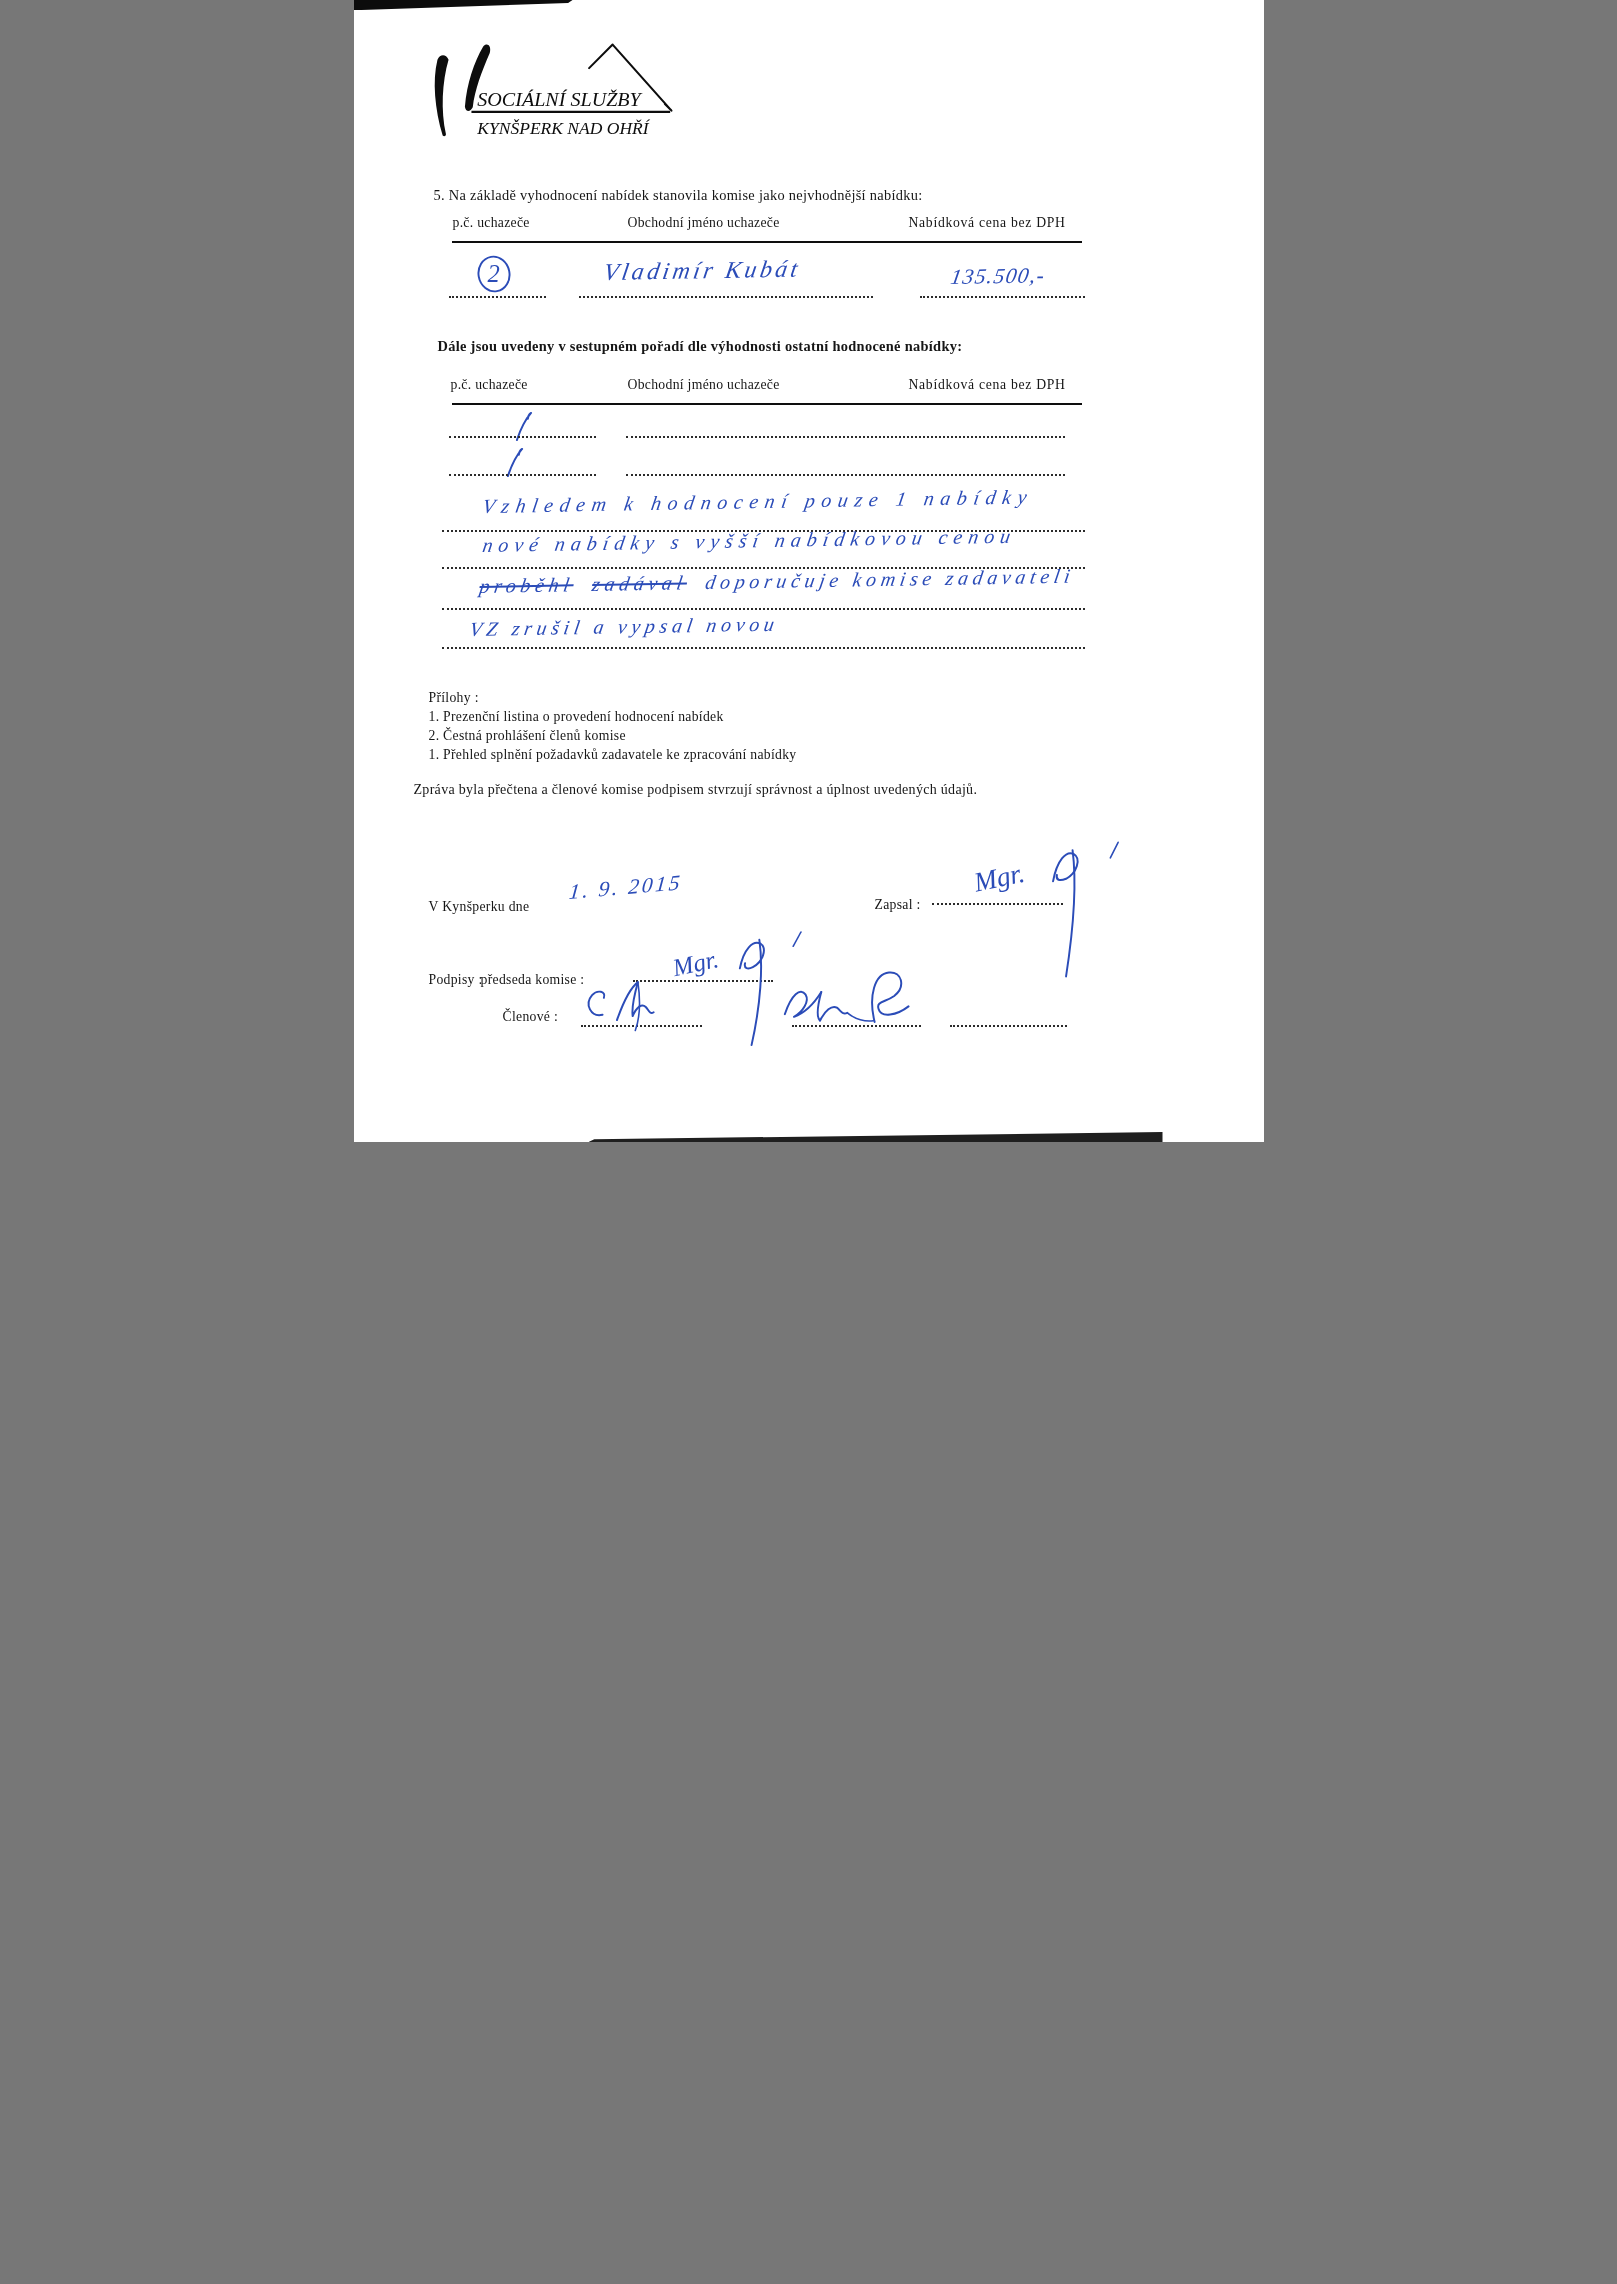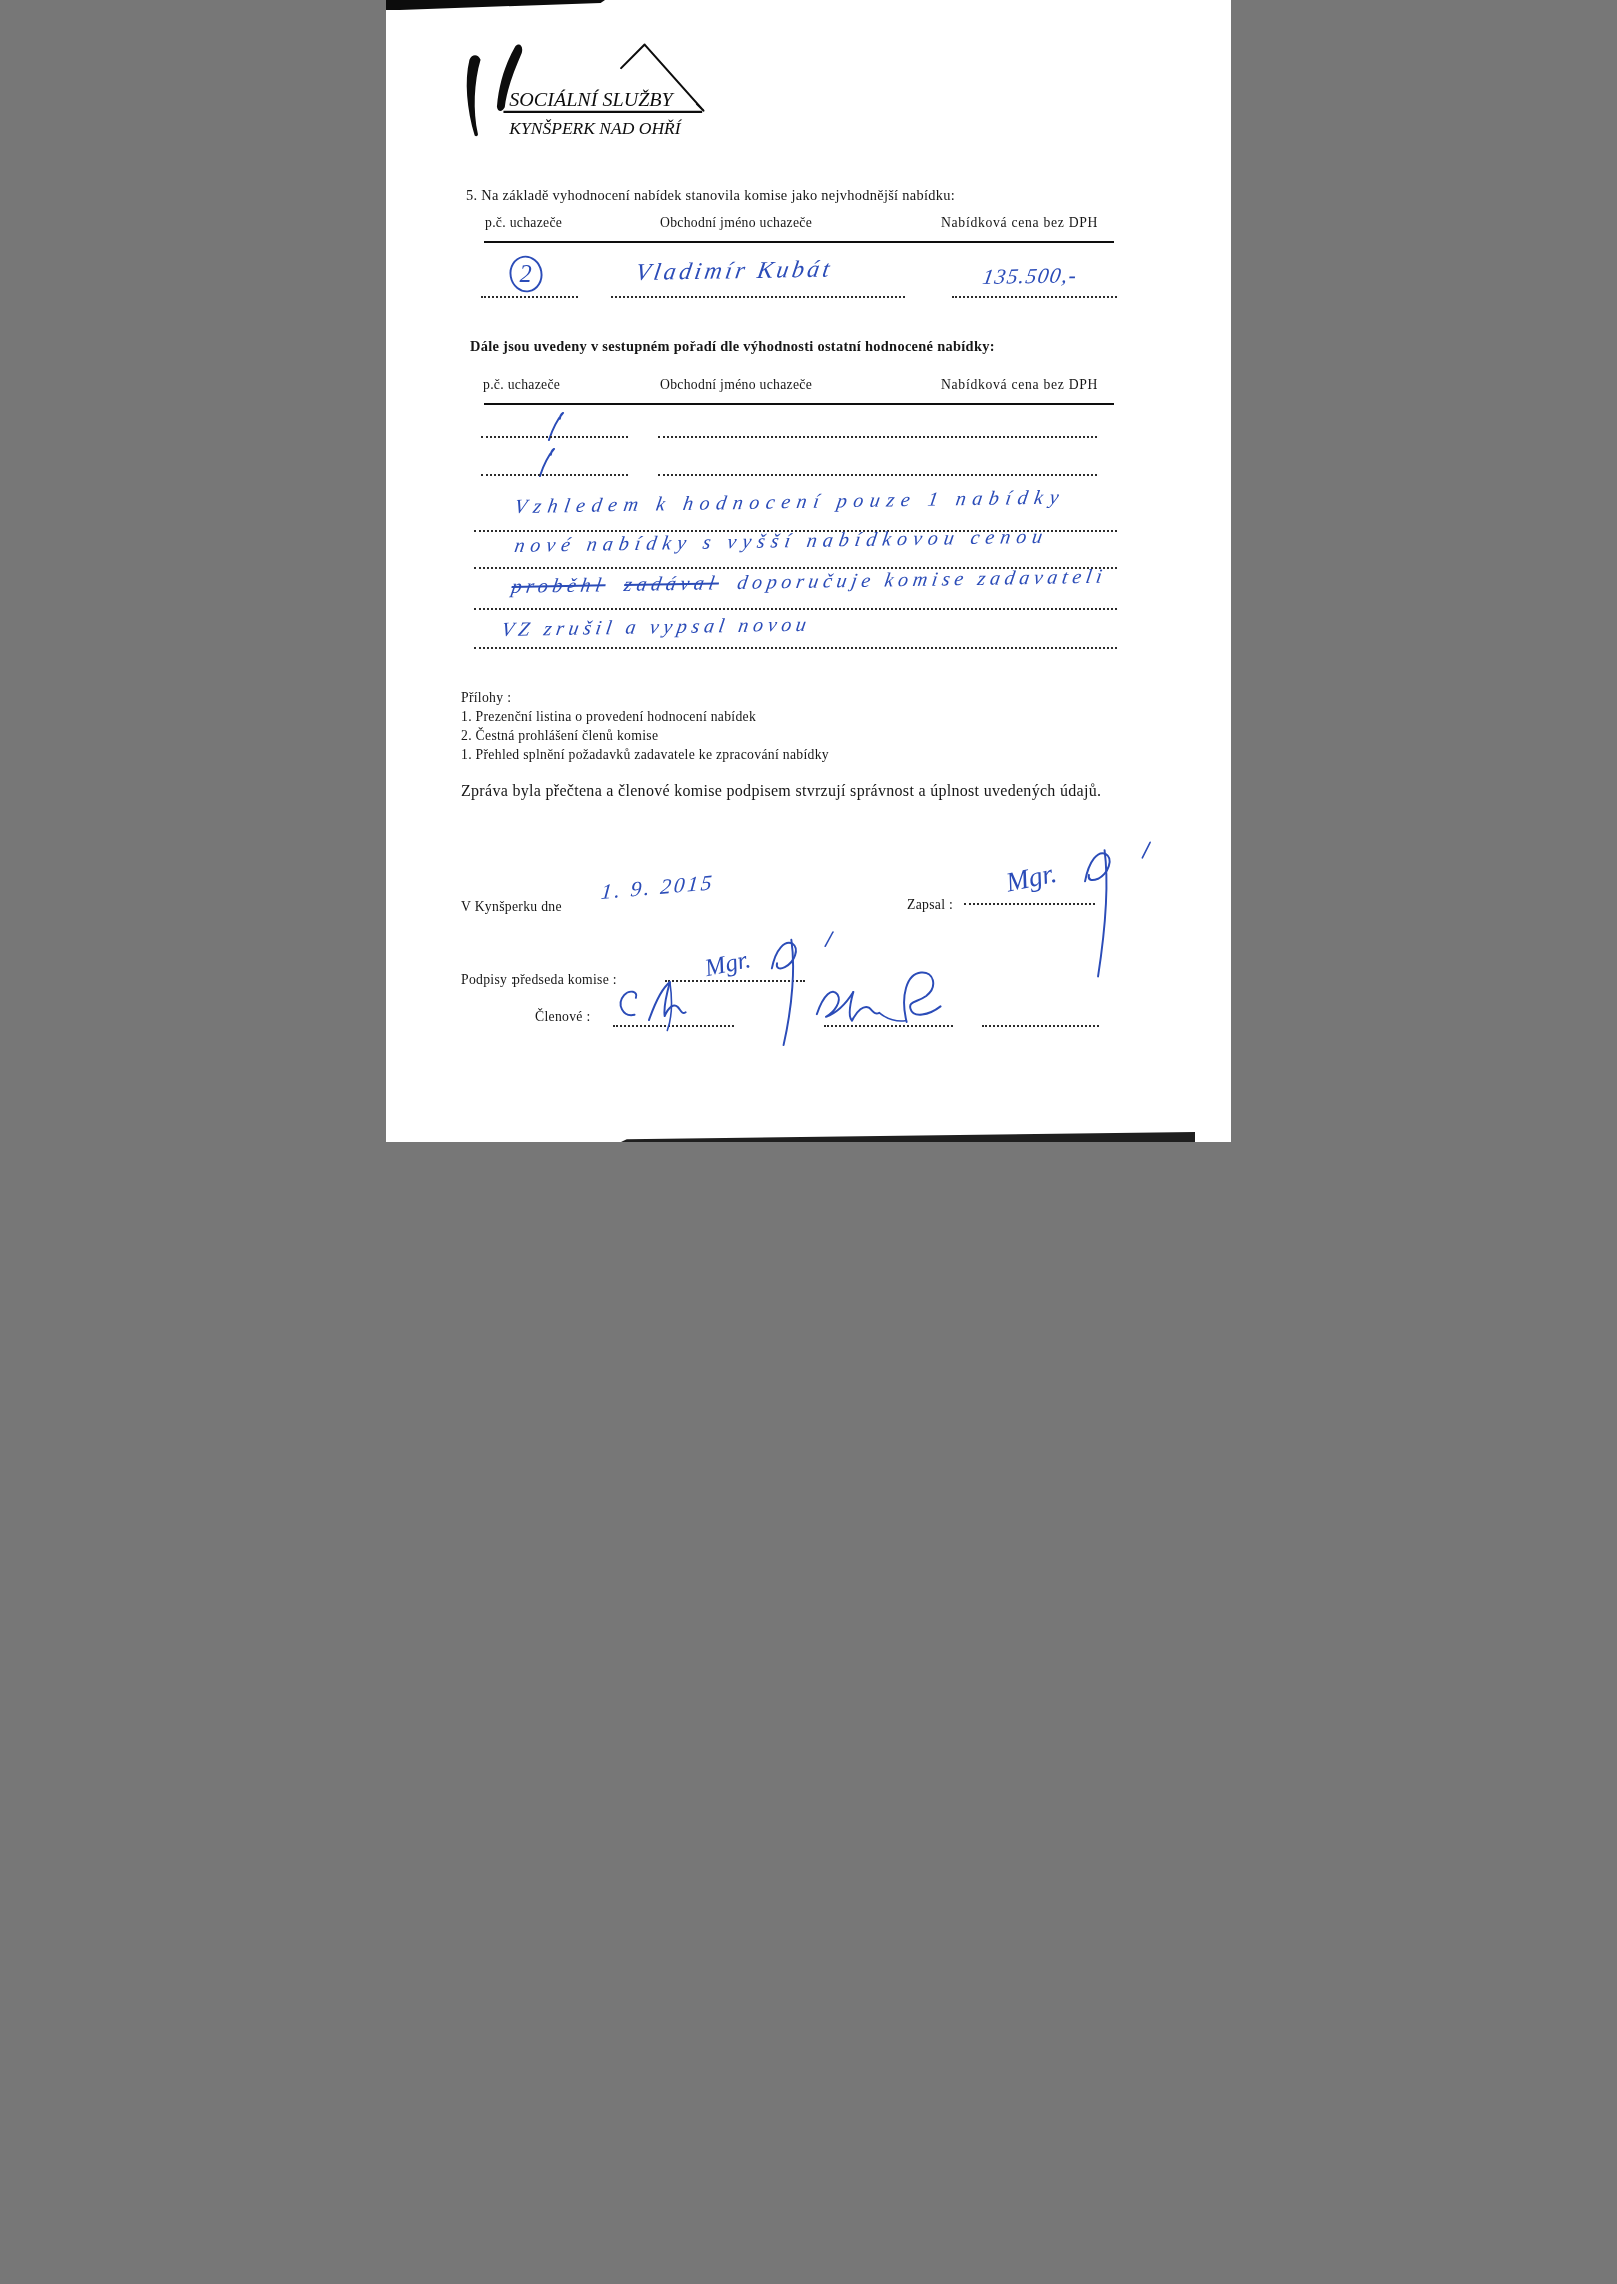--- a/index.html
+++ b/index.html
@@ -1,17 +1,17 @@
 <!DOCTYPE html>
 <html style="font-size:10.4px"><head>
 <meta charset="utf-8">
 <style>
   html,body{margin:0;padding:0;background:#777;}
   .page{
-    position:relative;width:845px;height:1142px;margin:0 auto;
+    position:relative;width:910px;height:1142px;margin:0 auto;
     background:#ffffff;overflow:hidden;
     font-family:"Liberation Serif", serif;color:#161616;
   }
   .t{position:absolute;white-space:nowrap;font-size:13.7px;letter-spacing:0.3px;}
   .hw{
     position:absolute;white-space:nowrap;color:#2b4cb8;
     font-family:"Liberation Serif", serif;font-style:italic;
     transform:skewX(-10deg) rotate(-1deg);transform-origin:left bottom;
     line-height:1.05;
   }
@@ -95,21 +95,21 @@
   <div class="dots" style="left:88px;top:608px;width:643px;"></div>
 
   <div class="hw" style="left:114px;top:619px;font-size:20px;letter-spacing:4.6px;">VZ zrušil a vypsal novou</div>
   <div class="dots" style="left:88px;top:647px;width:643px;"></div>
 
   <div class="t" style="left:75px;top:690px;">Přílohy :</div>
   <div class="t" style="left:75px;top:709px;">1. Prezenční listina o provedení hodnocení nabídek</div>
   <div class="t" style="left:75px;top:728px;">2. Čestná prohlášení členů komise</div>
   <div class="t" style="left:75px;top:747px;">1. Přehled splnění požadavků zadavatele ke zpracování nabídky</div>
 
-  <div class="t" style="left:75px;top:782px;font-size:16px;">Zpráva byla přečtena a členové komise podpisem stvrzují správnost a úplnost uvedených údajů.</div>
+  <div class="t" style="left:60px;top:782px;font-size:14px;">Zpráva byla přečtena a členové komise podpisem stvrzují správnost a úplnost uvedených údajů.</div>
 
   <div class="t" style="left:75px;top:899px;">V Kynšperku dne</div>
   <div class="hw" style="left:214px;top:881px;font-size:21.5px;letter-spacing:2.6px;transform:skewX(-10deg) rotate(-5deg);">1. 9. 2015</div>
 
   <div class="t" style="left:521px;top:897px;">Zapsal :</div>
   <div class="dots" style="left:578px;top:903px;width:131px;"></div>
   <svg style="left:617px;top:841px;" width="153" height="140" viewBox="0 0 235 215">
     <text x="8" y="78" font-size="42" font-style="italic" font-family="Liberation Serif, serif" fill="#2b4cb8" transform="rotate(-12 8 78)">Mgr.</text>
     <path class="sigpath" d="M126,62 C132,30 146,14 158,20 C170,27 162,50 146,58 C136,62 130,60 132,52"></path>
     <path class="sigpath" d="M156,14 C162,60 158,130 146,208"></path>

